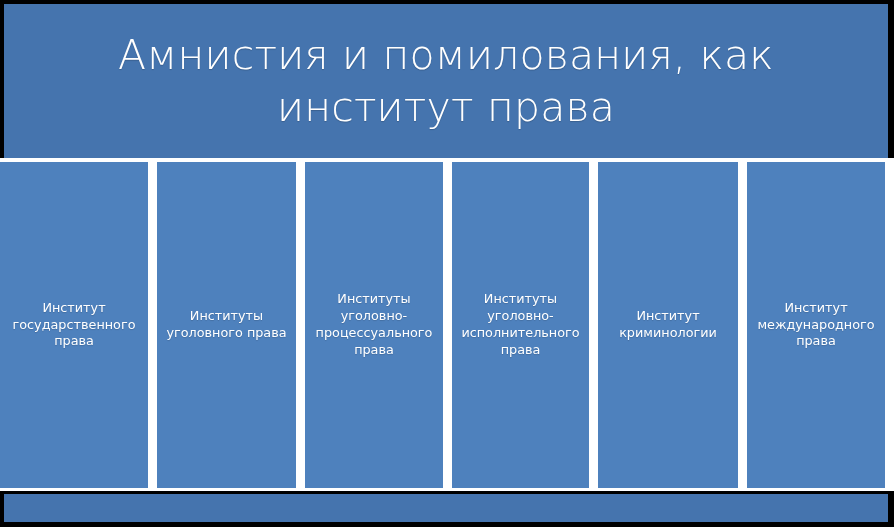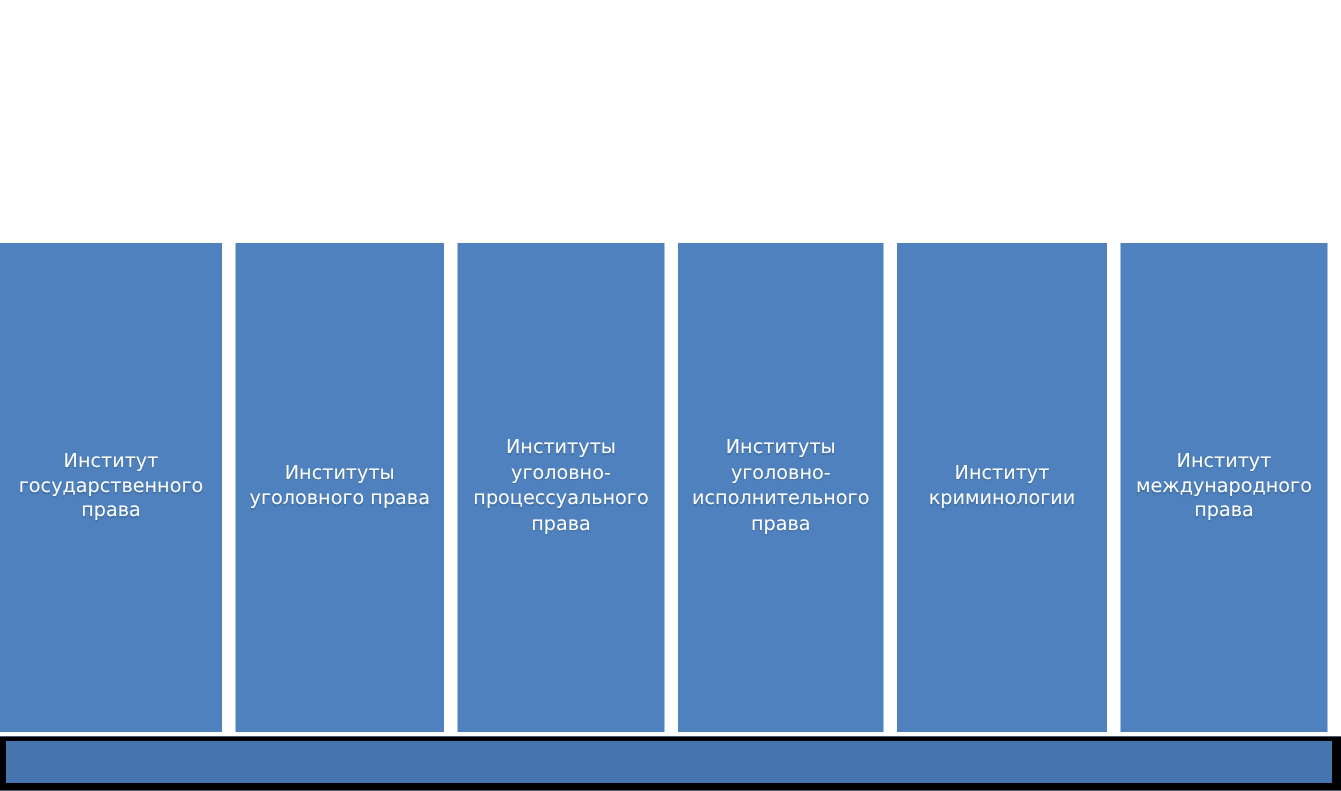--- a/index.html
+++ b/index.html
@@ -103,20 +103,24 @@
     border-right: 6px solid #000000;
     border-bottom: 5px solid #000000;
     background: #4574AE;
   }
 </style>
 </head>
 <body>
 
 <div id="slide">
 
+  <div id="title-block">
+    <div id="title-text">Амнистия и помилования, как
+институт права</div>
+  </div>
 
   <div id="boxes-row">
 
     <div class="inst-box w1">
       <span class="box-label">Институт
 государственного
 права</span>
     </div>
 
     <div class="inst-box w2">

